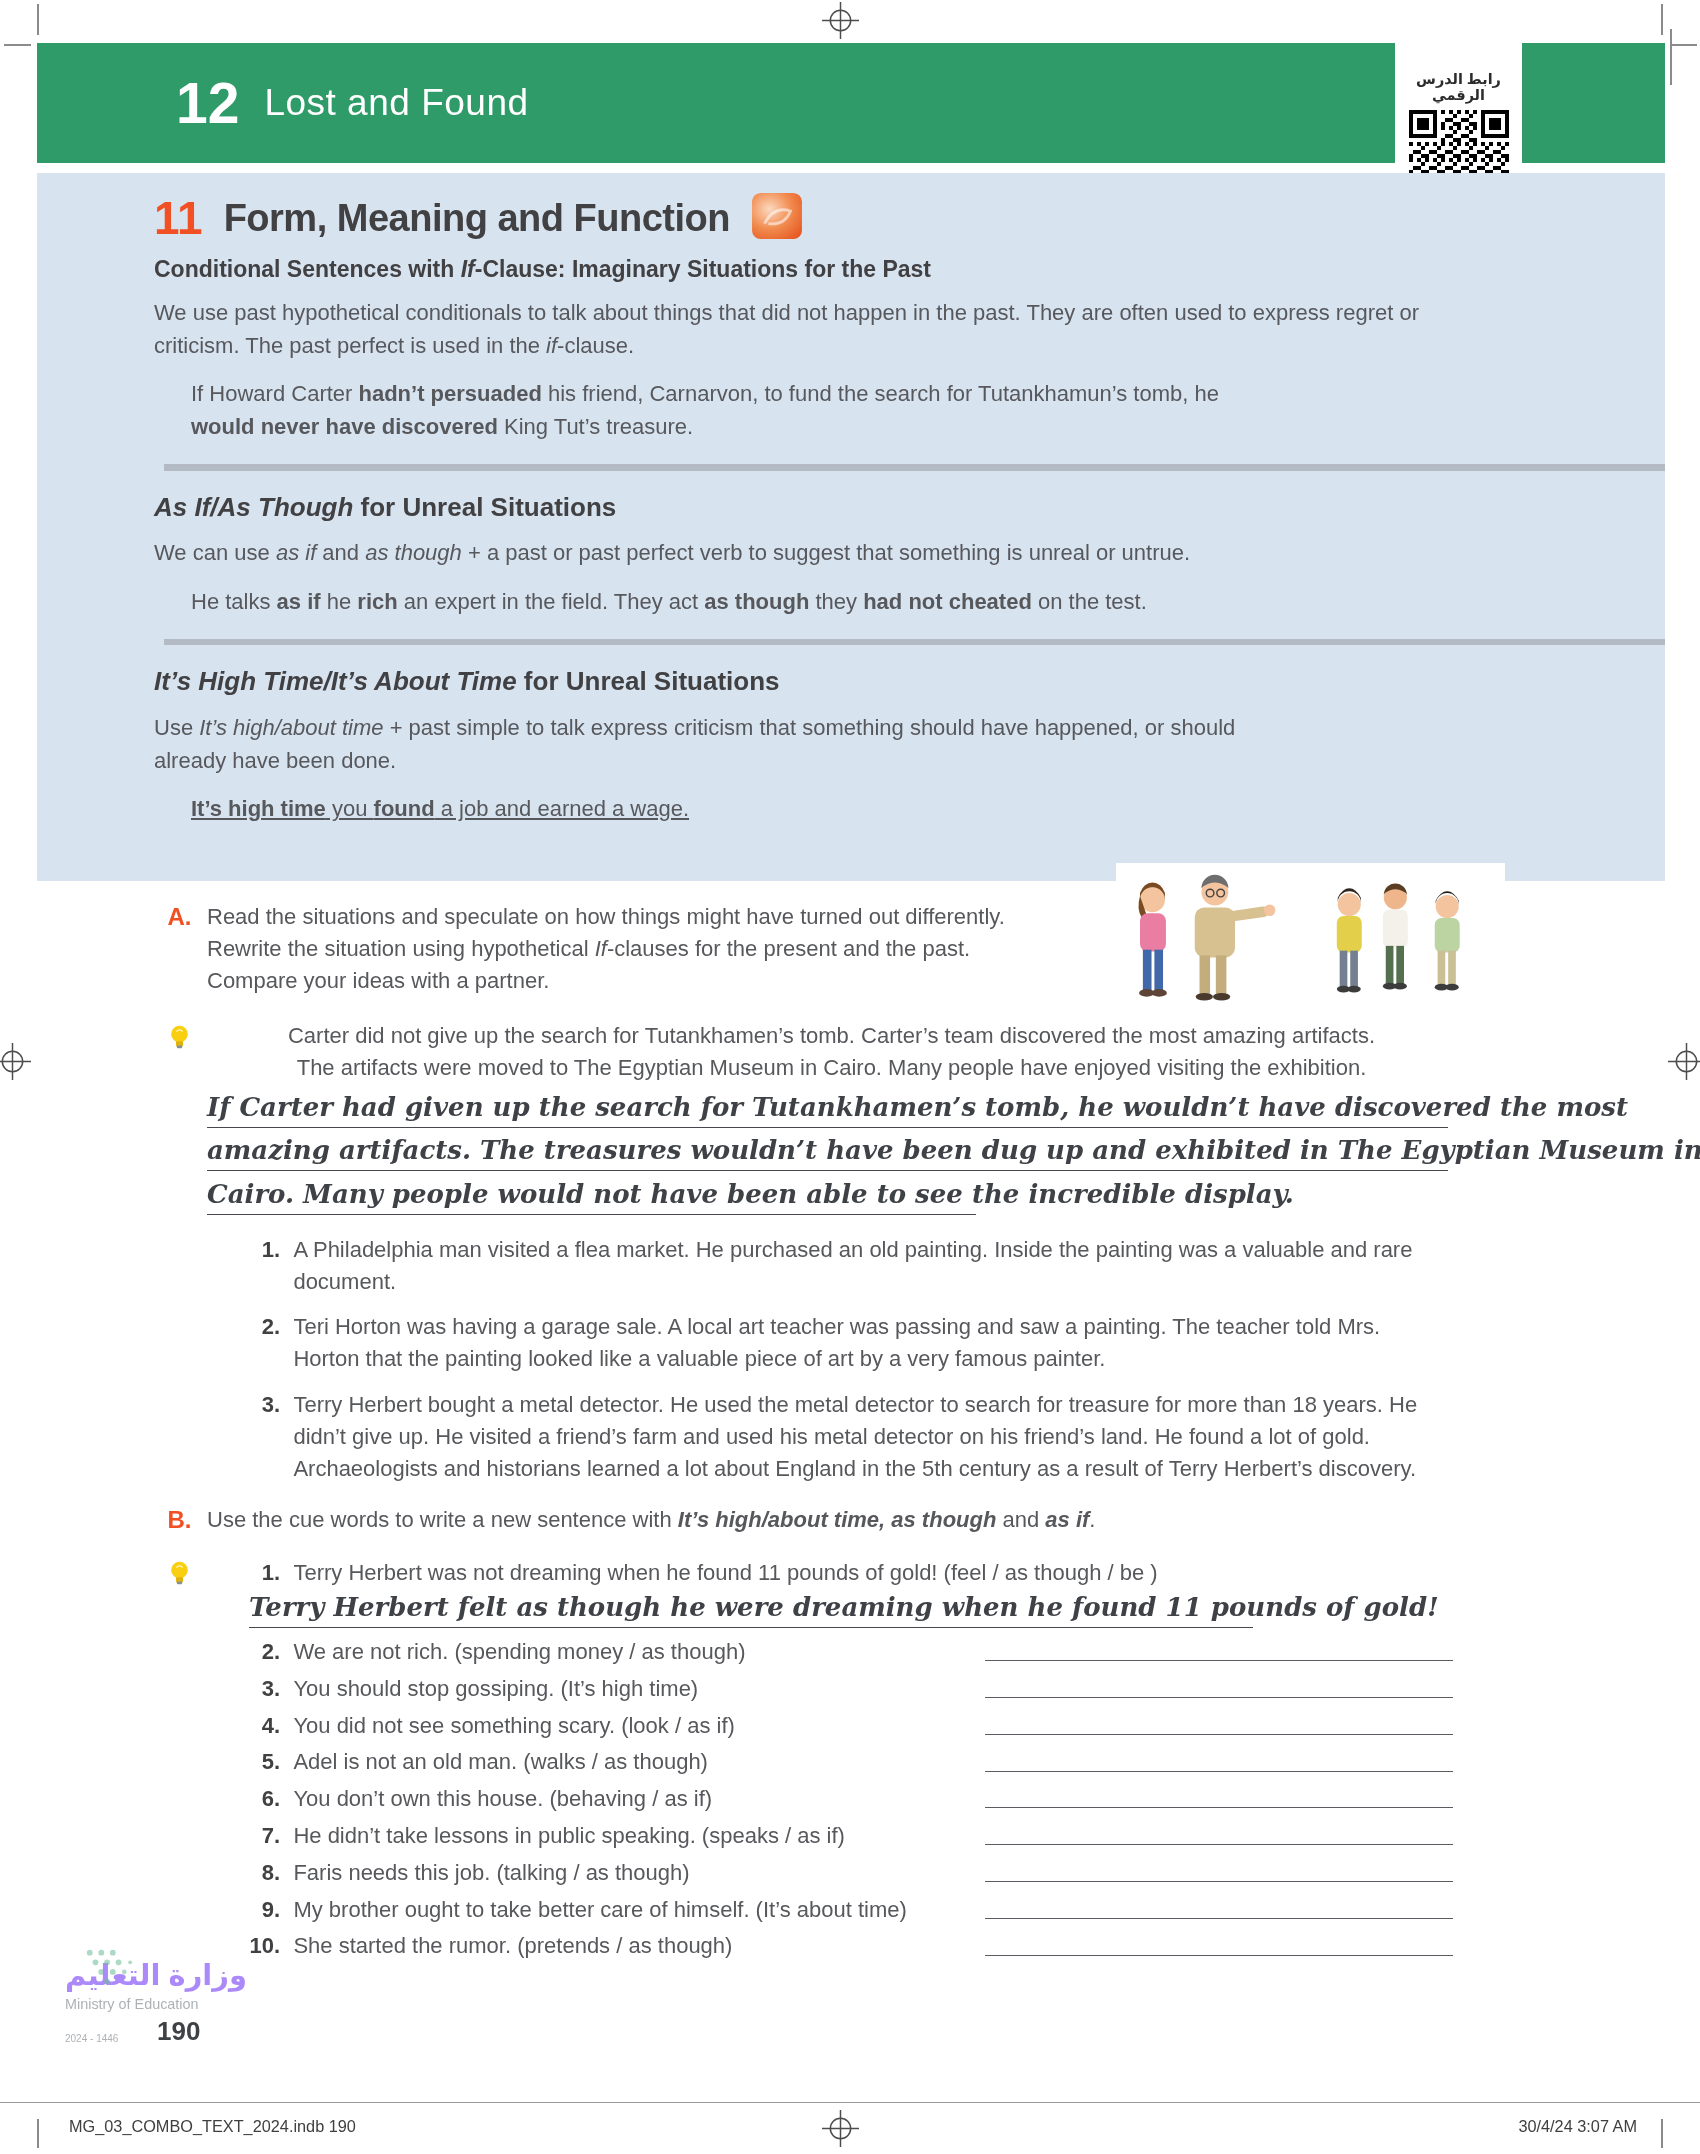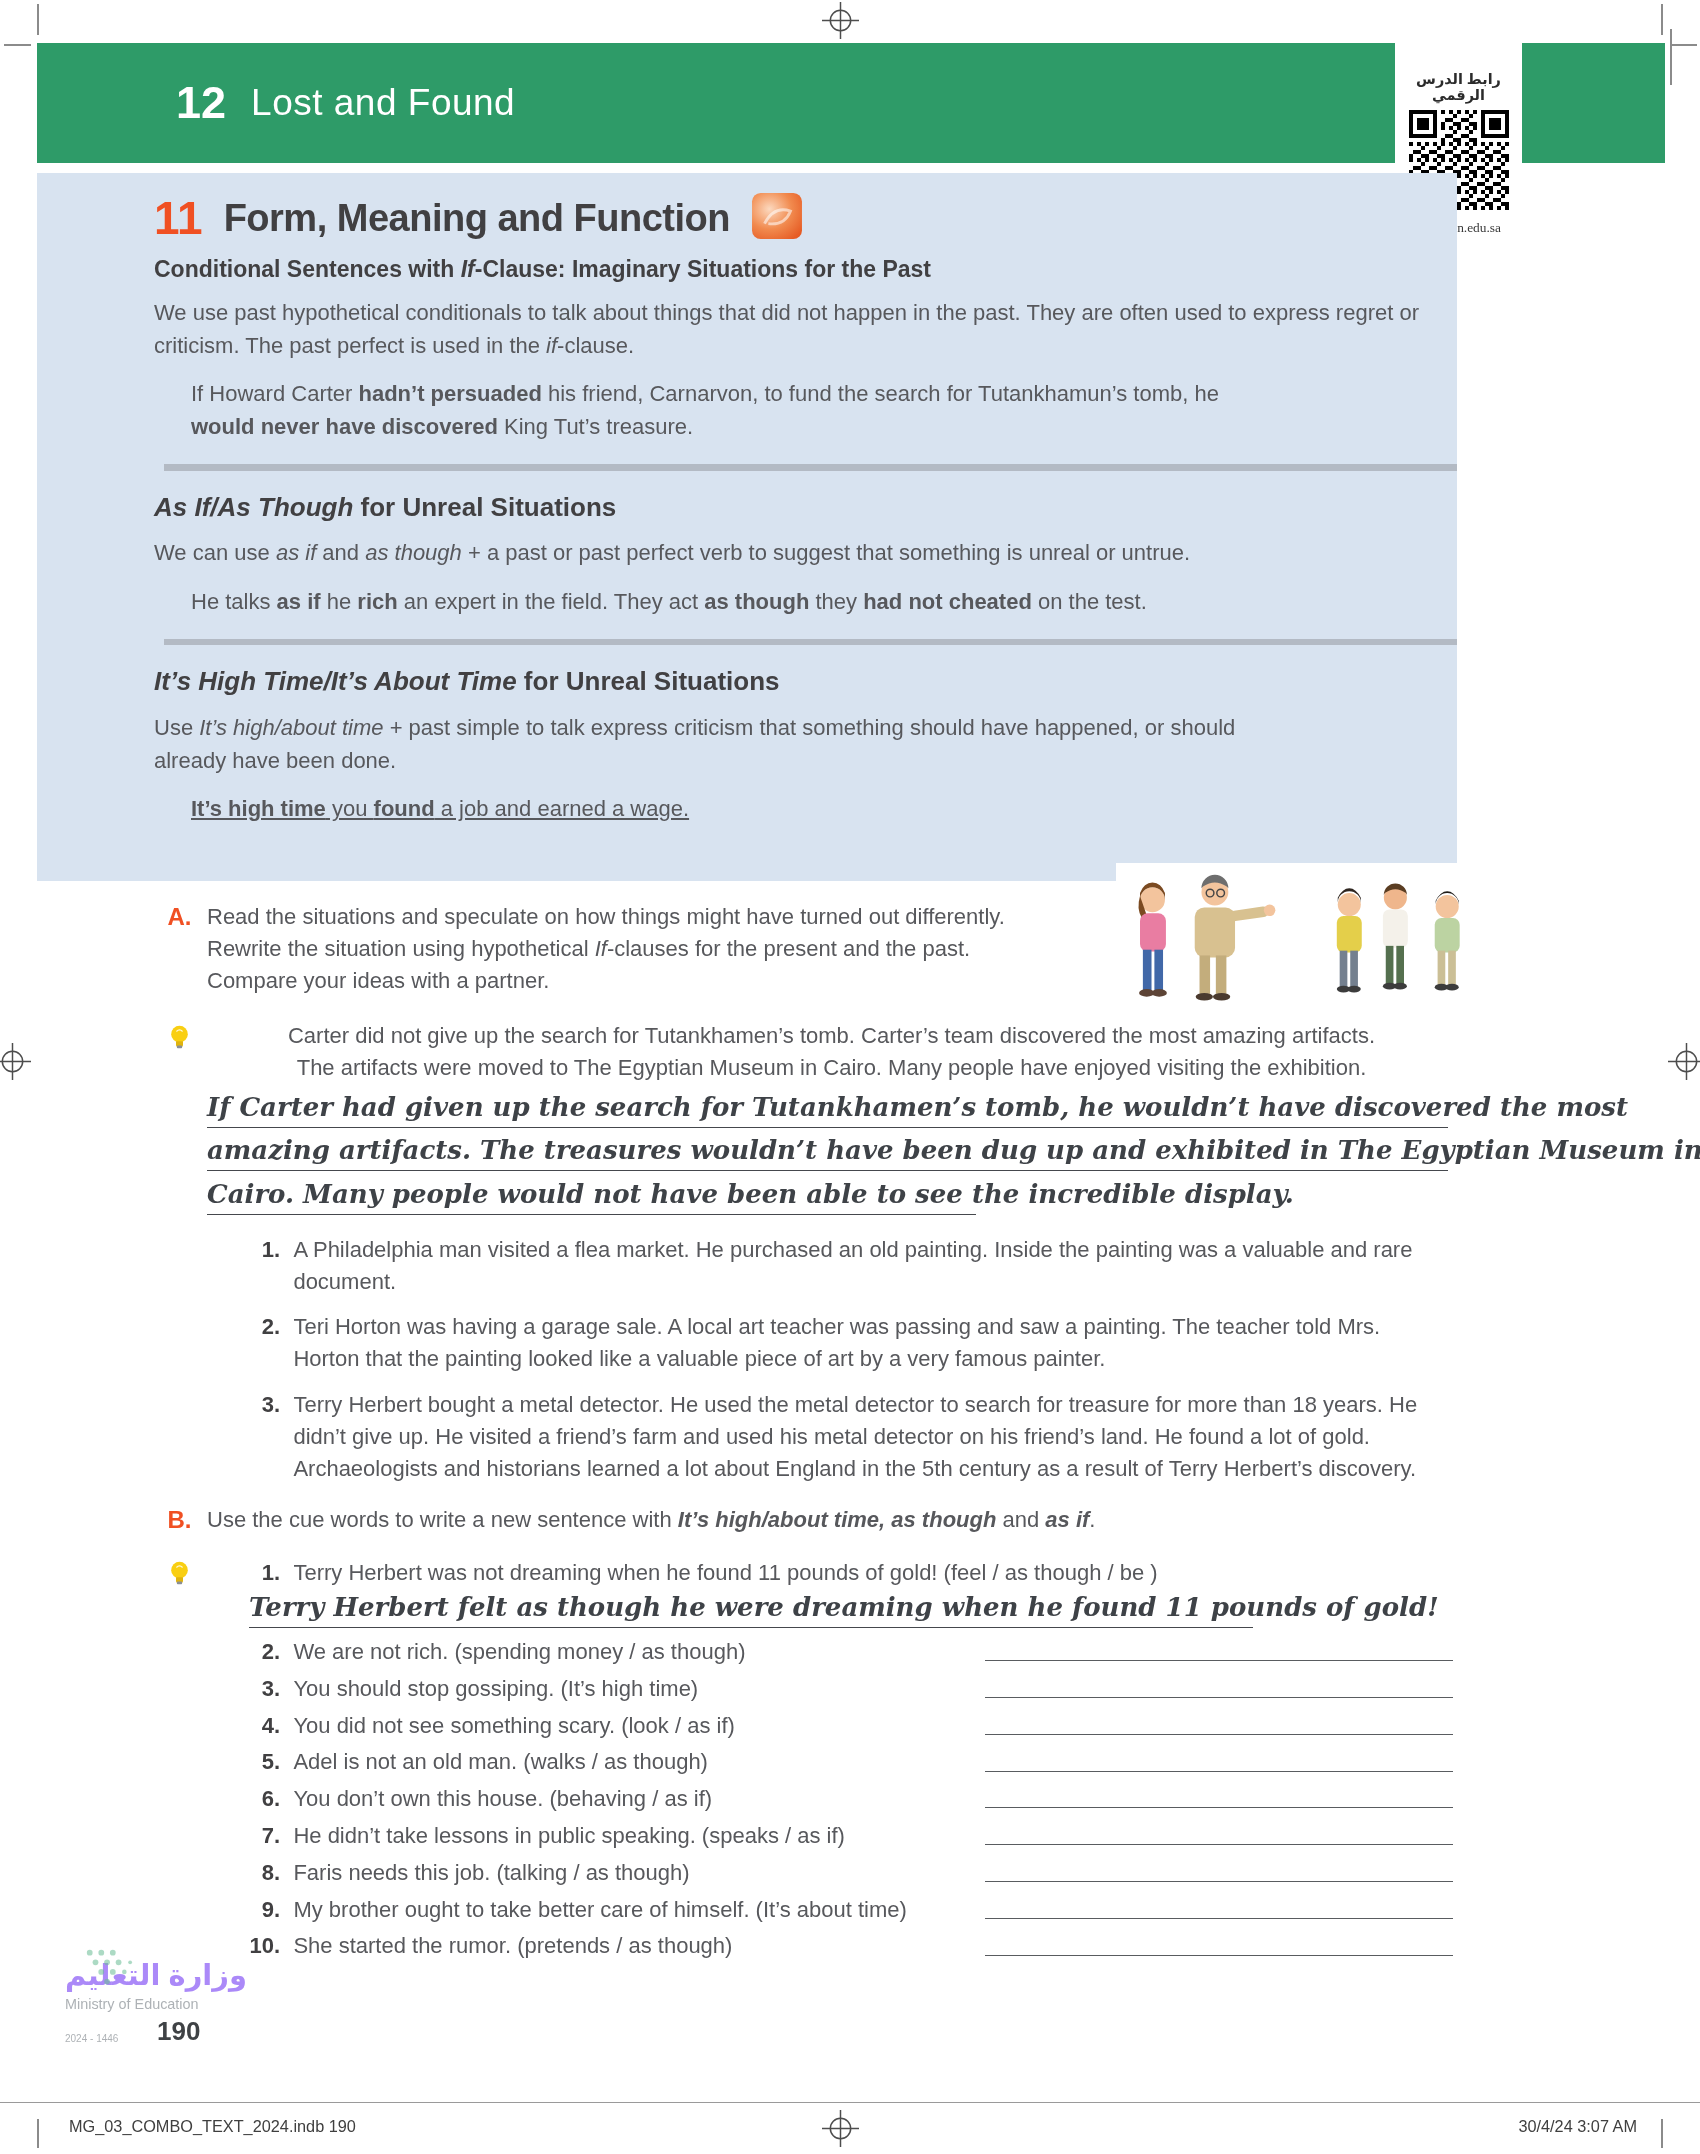--- a/index.html
+++ b/index.html
@@ -12,35 +12,35 @@
 
   
   .mark { position:absolute; background:#8b8b8b; }
   .regmark { position:absolute; width:37px; height:37px; }
 
   
   .unit-bar {
     position:absolute; left:37px; top:43px; width:1628px; height:120px;
     background:#2E9B68; display:flex; align-items:center; padding-left:139px; box-sizing:border-box;
   }
-  .unit-num { color:#ffffff; font-size:45px; font-weight:bold; margin-right:25px; }
+  .unit-num { color:#ffffff; font-size:57px; font-weight:bold; margin-right:25px; }
   .unit-title { color:#ffffff; font-size:37px; font-weight:400; letter-spacing:0.5px; }
 
   
   .qr-box {
     position:absolute; left:1395px; top:5.8px; width:127px; height:265px;
     background:#ffffff; text-align:center; box-sizing:border-box; padding-top:65px;
   }
   .qr-label { font-size:14.4px; font-weight:bold; color:#2b2b2b; direction:rtl; }
   .qr-svg { margin-top:7.7px; }
   .qr-url { font-size:13.4px; color:#3a3a3a; margin-top:5.8px; font-family:"Liberation Serif","DejaVu Serif",serif; }
 
   
   .panel {
-    position:absolute; left:37px; top:173px; width:1420px; height:708px;
+    position:absolute; left:37px; top:173px; width:1628px; height:708px;
     background:#d8e3f0; overflow:hidden;
   }
   .lesson-head { display:flex; align-items:center; gap:21px; padding:19px 0 0 117px; }
   .lesson-num { color:#f05023; font-size:46px; font-weight:bold; line-height:1; }
   .lesson-title { font-size:38px; color:#414042; margin:0; font-weight:bold; letter-spacing:-0.5px; }
   .lesson-icon { display:inline-block; }
   .gram-subtitle { font-size:23px; color:#414042; font-weight:bold; margin:11.5px 58px 0 117px; }
   .gram-body { font-size:22px; line-height:33px; color:#57585c; margin:13.4px 0 0 117px; width:1345px; }
   .gram-example { font-size:22px; line-height:33px; color:#57585c; margin:15.4px 0 0 154px; width:1292px; }
   .example-row { display:flex; }

